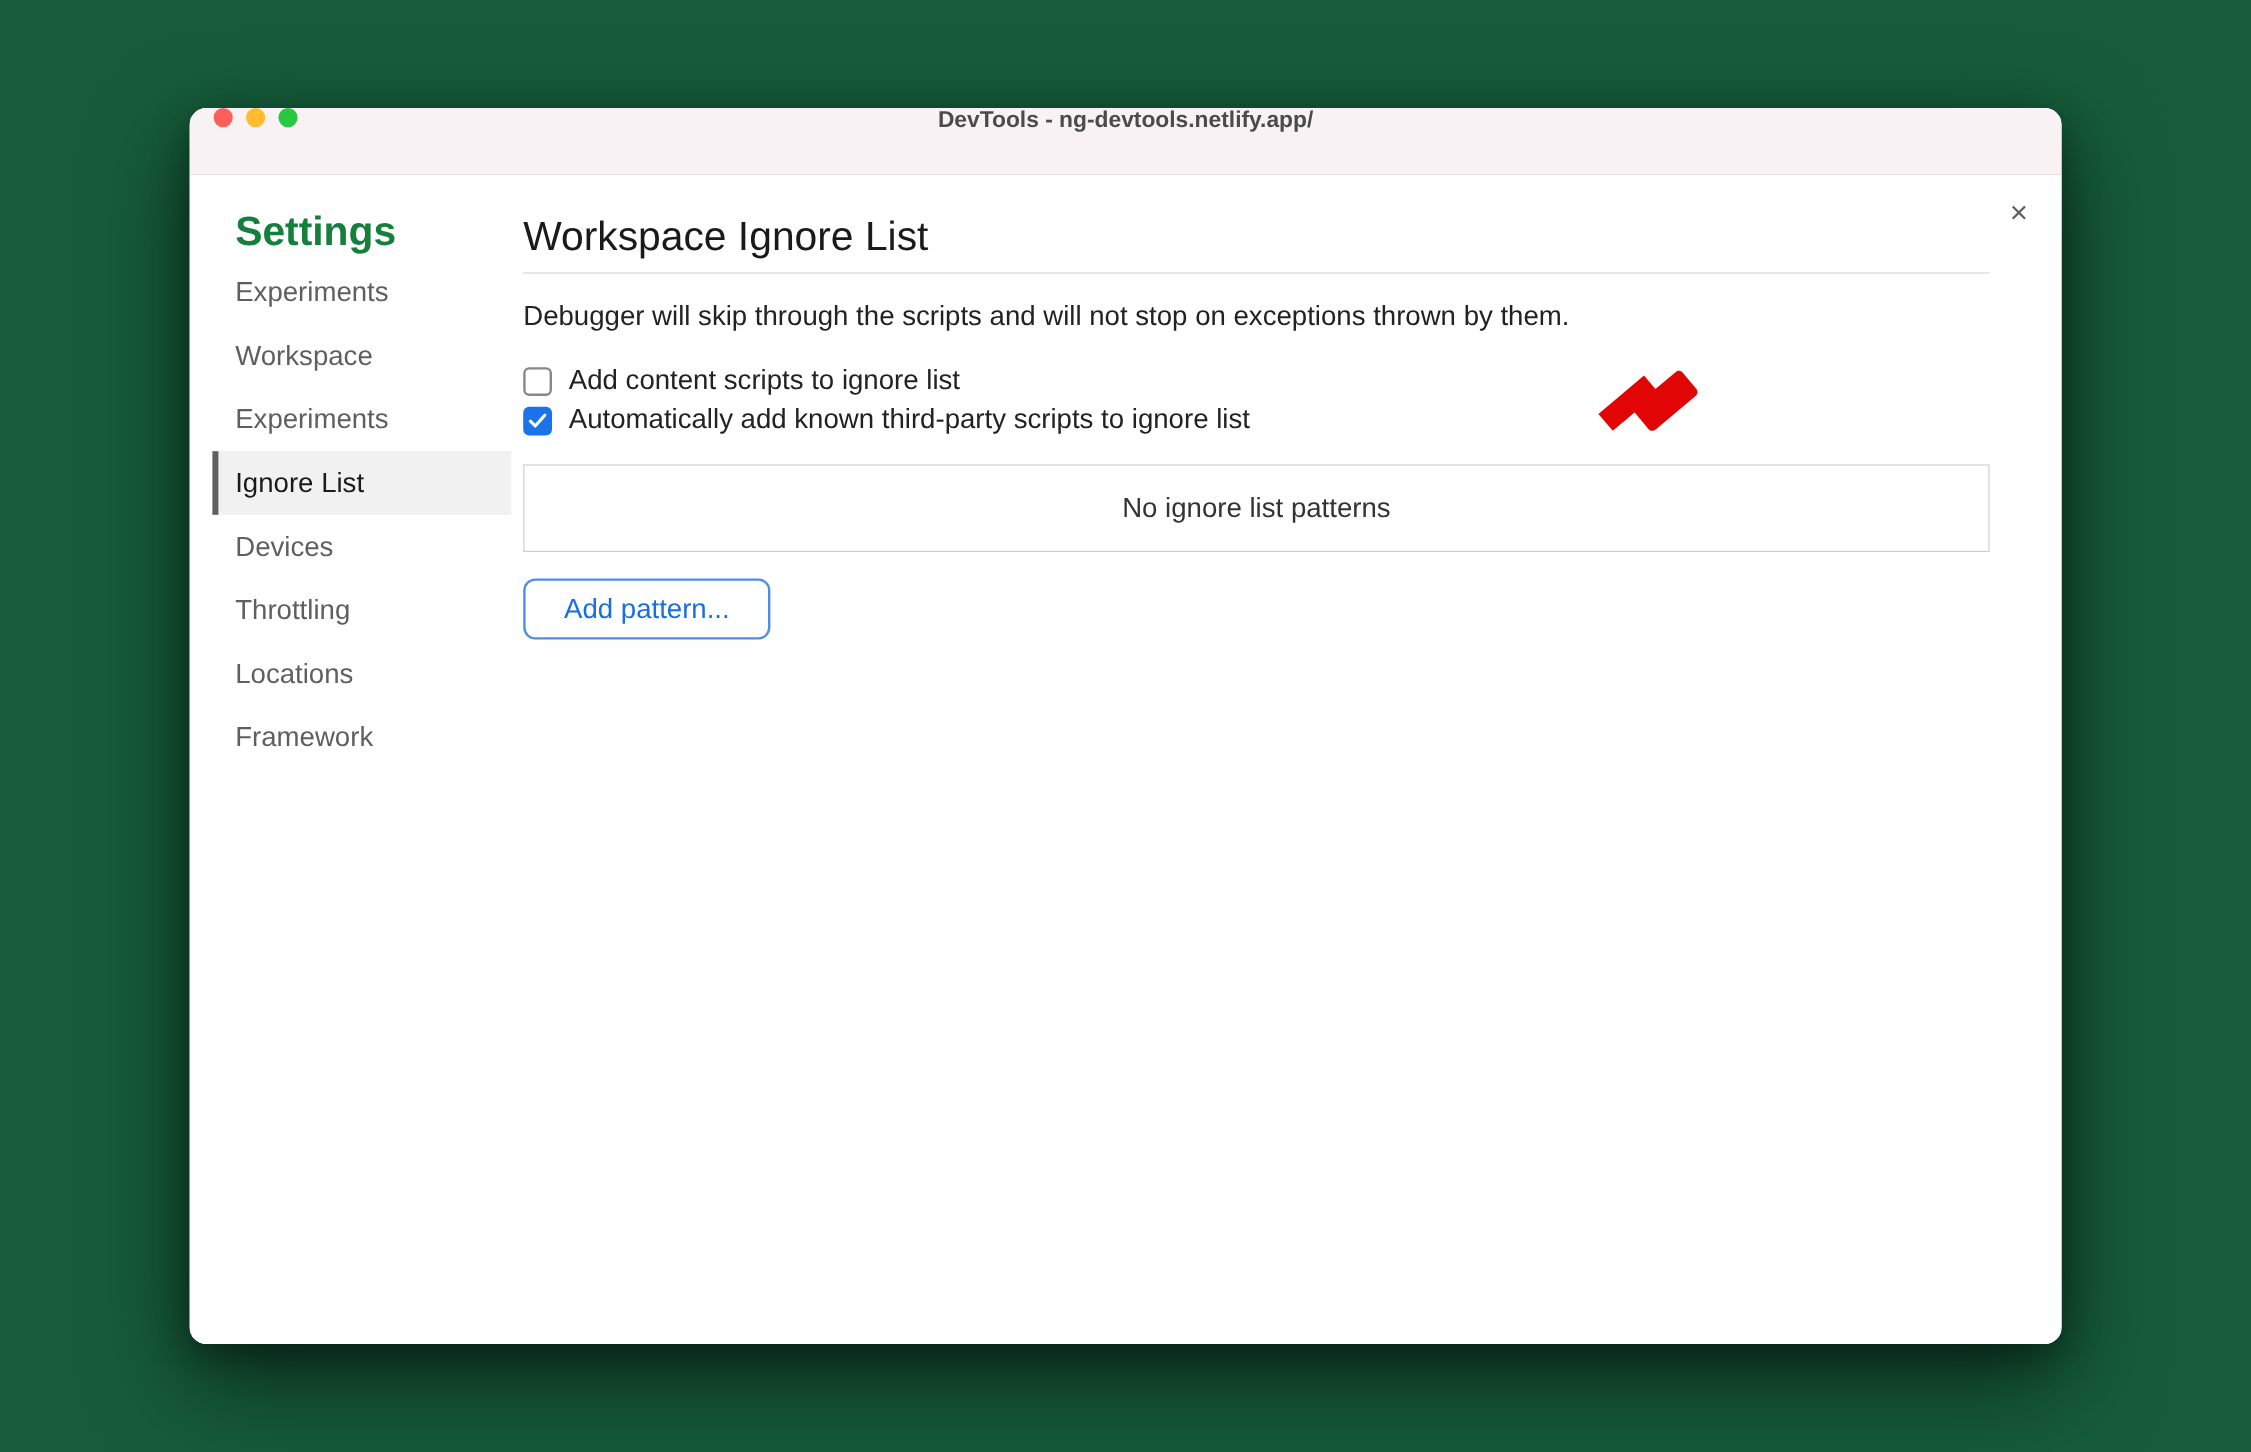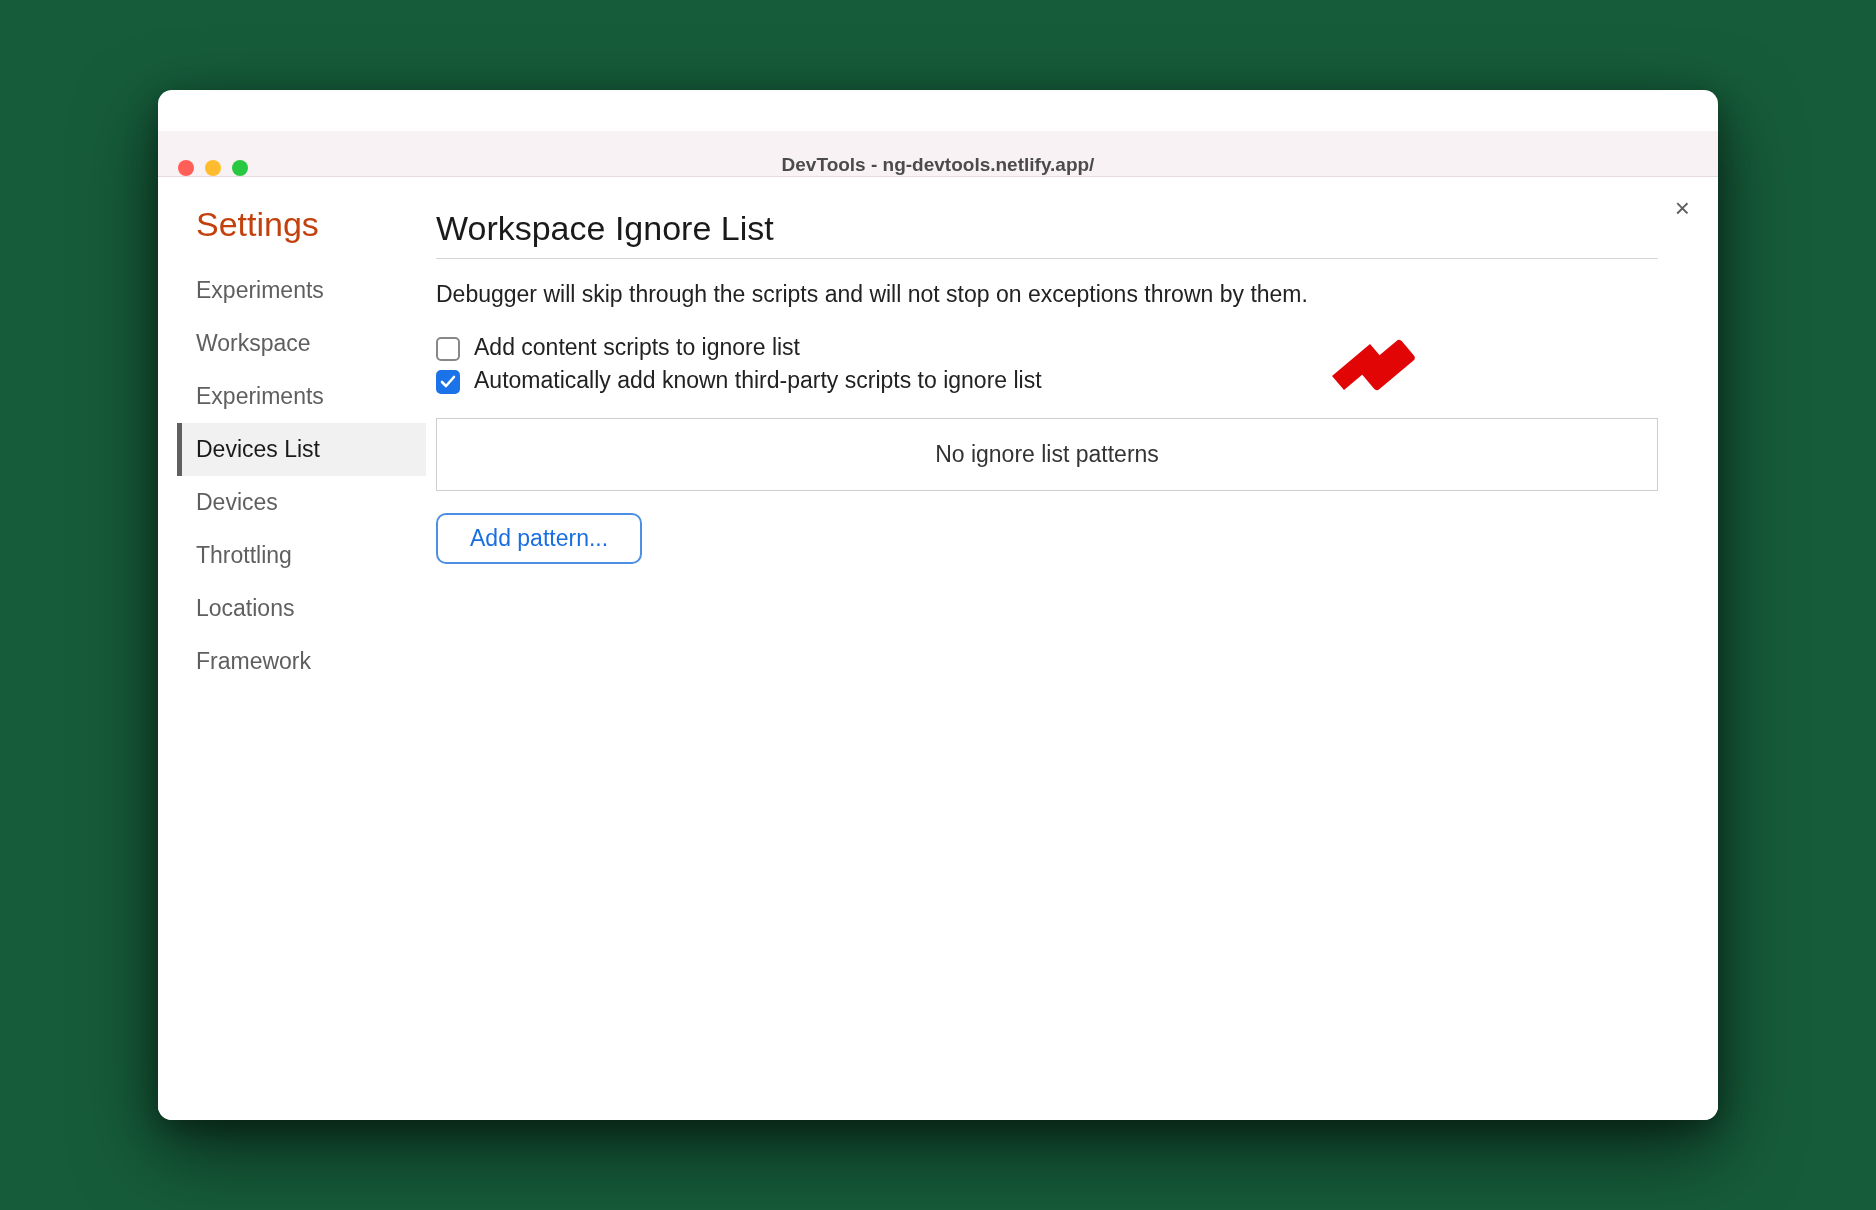--- a/index.html
+++ b/index.html
@@ -16,28 +16,27 @@
       width: 1560px;
       height: 1030px;
       background: #ffffff;
       border-radius: 14px;
       box-shadow: 0 30px 80px rgba(0,0,0,0.55), 0 10px 30px rgba(0,0,0,0.35);
       overflow: hidden;
       display: flex;
       flex-direction: column;
     }
     .titlebar {
-      height: 46px;
+      height: 56px;
       background: #f9f2f4;
       border-bottom: 1px solid #e5dde0;
       display: flex;
-      align-items: flex-end;
+      align-items: flex-start;
       position: relative;
       flex-shrink: 0;
-      margin-top: 41px;
     }
     .traffic-lights {
       display: flex;
       gap: 11px;
       padding-left: 20px;
     }
     .traffic-light {
       width: 16px;
       height: 16px;
       border-radius: 50%;
@@ -72,24 +71,24 @@
       font-weight: 300;
     }
     .sidebar {
       width: 268px;
       padding-top: 28px;
       padding-left: 24px;
       flex-shrink: 0;
     }
     .sidebar-title {
       font-size: 34px;
-      font-weight: 400;
-      color: #c2410c;
+      font-weight: 700;
+      color: #15803d;
       padding-left: 14px;
-      margin-bottom: 20px;
+      margin-bottom: 4px;
     }
     .sidebar-item {
       font-size: 23px;
       color: #5f5f5f;
       padding: 13px 14px 13px 14px;
       cursor: pointer;
       border-left: 5px solid transparent;
       margin-left: -5px;
     }
     .sidebar-item.selected {
@@ -180,21 +179,21 @@
   </div>
   <div class="content">
     <div class="close-x">×</div>
 
     <div class="sidebar">
       <div class="sidebar-title">Settings</div>
       <div id="sidebar-items">
           <div class="sidebar-item"><span>Experiments</span></div>
           <div class="sidebar-item"><span>Workspace</span></div>
           <div class="sidebar-item"><span>Experiments</span></div>
-          <div class="sidebar-item selected"><span>Devices List</span></div>
+          <div class="sidebar-item selected"><span>Ignore List</span></div>
           <div class="sidebar-item"><span>Devices</span></div>
           <div class="sidebar-item"><span>Throttling</span></div>
           <div class="sidebar-item"><span>Locations</span></div>
           <div class="sidebar-item"><span>Framework</span></div>
         </div>
     </div>
 
     <div class="main">
       <div class="panel-title">Workspace Ignore List</div>
       <div class="panel-desc">Debugger will skip through the scripts and will not stop on exceptions thrown by them.</div>

